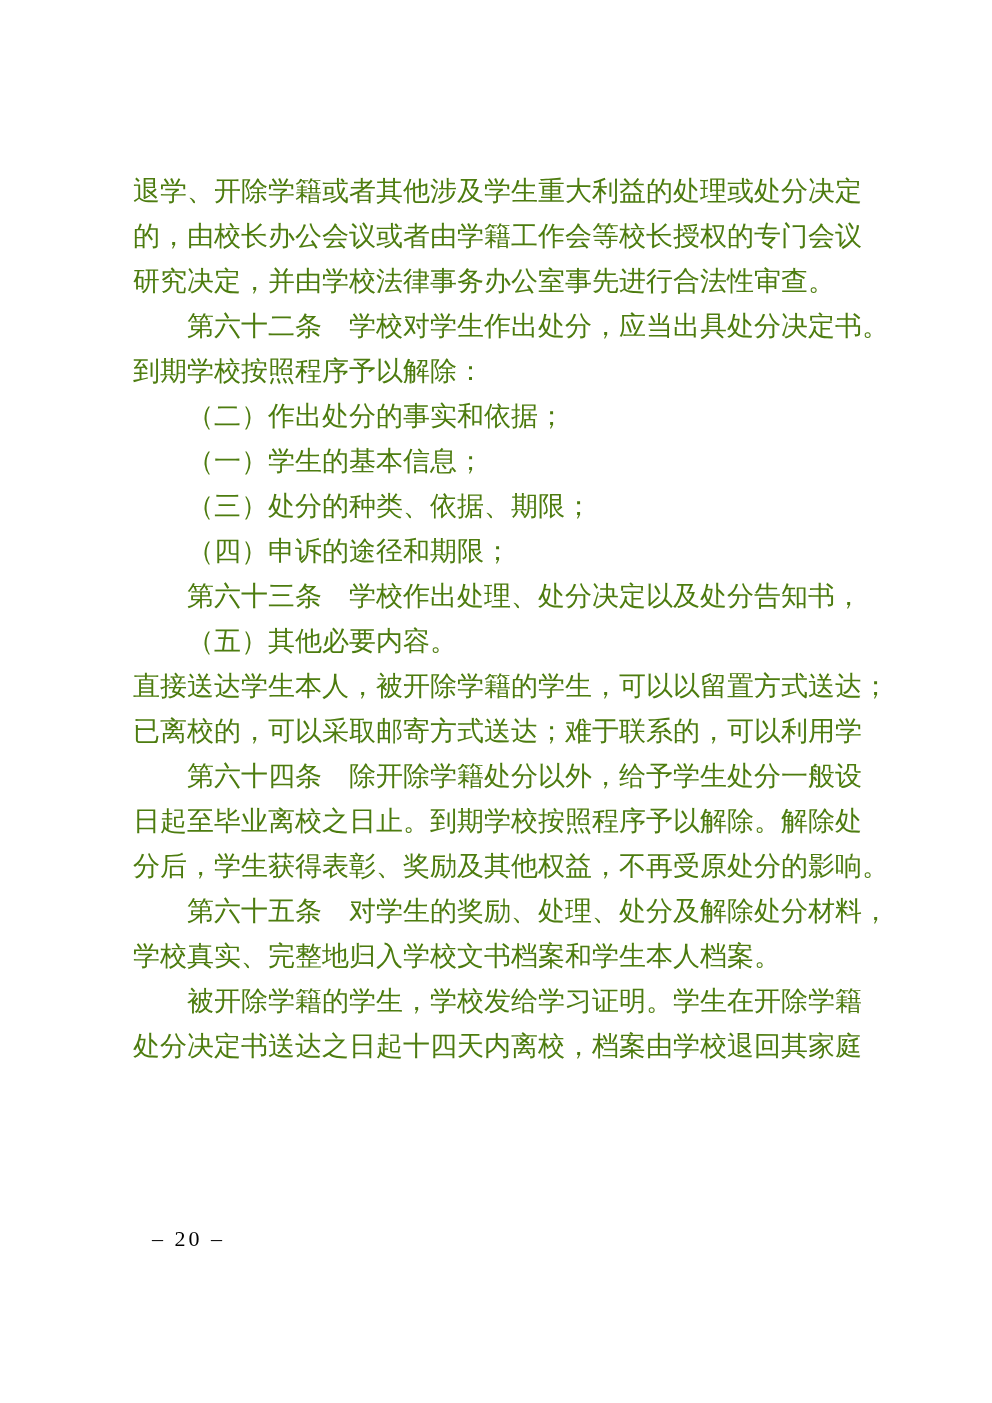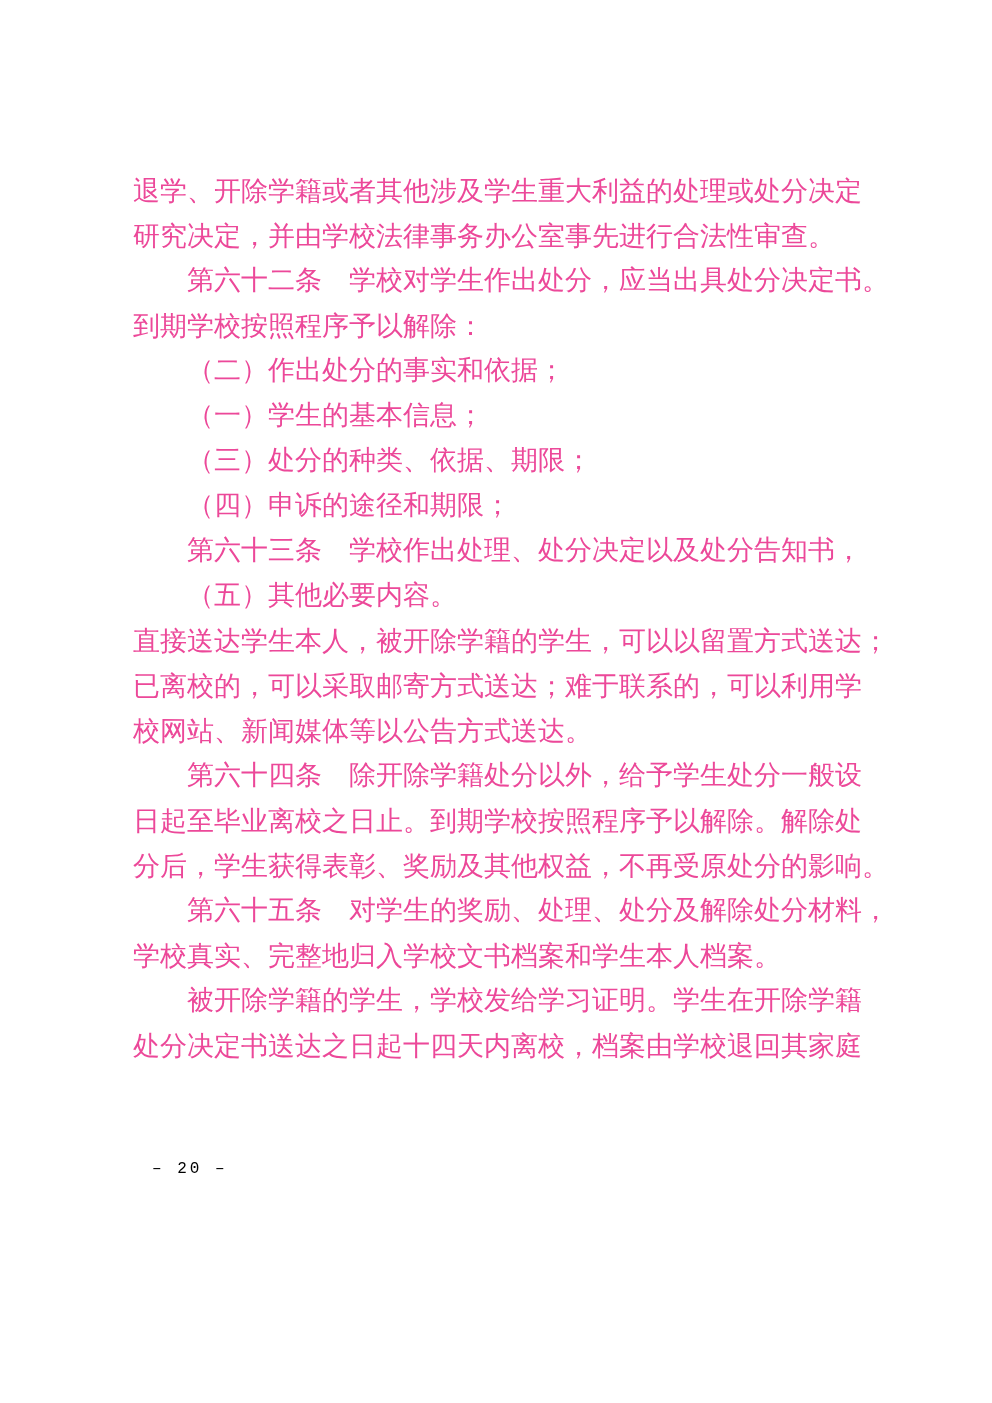--- a/index.html
+++ b/index.html
@@ -21,55 +21,54 @@
     left: 133px;
     top: 168px;
     width: 740px;
   }
   .line {
     font-size: 27px;
     line-height: 45px;
     height: 45px;
     letter-spacing: 0px;
     white-space: pre;
-    color: #ec4899;
+    color: #4d7c0f;
   }
   .indent {
     padding-left: 54px;
-    font-family: Liberation Serif, serif;
   }
   .footer {
     position: absolute;
     left: 152px;
-    top: 1152px;
-    font-size: 16px;
+    top: 1222px;
+    font-size: 22px;
     line-height: 34px;
     letter-spacing: 3px;
     color: #000000;
-    font-family: Liberation Mono, monospace;
+    font-family: Liberation Serif, serif;
   }
 </style>
 </head>
 <body>
 
 <div class="page">
   <div class="content">
     <div class="line">退学、开除学籍或者其他涉及学生重大利益的处理或处分决定</div>
+    <div class="line">的，由校长办公会议或者由学籍工作会等校长授权的专门会议</div>
     <div class="line">研究决定，并由学校法律事务办公室事先进行合法性审查。</div>
     <div class="line indent">第六十二条　学校对学生作出处分，应当出具处分决定书。</div>
     <div class="line">到期学校按照程序予以解除：</div>
     <div class="line indent">（二）作出处分的事实和依据；</div>
     <div class="line indent">（一）学生的基本信息；</div>
     <div class="line indent">（三）处分的种类、依据、期限；</div>
     <div class="line indent">（四）申诉的途径和期限；</div>
     <div class="line indent">第六十三条　学校作出处理、处分决定以及处分告知书，</div>
     <div class="line indent">（五）其他必要内容。</div>
     <div class="line">直接送达学生本人，被开除学籍的学生，可以以留置方式送达；</div>
     <div class="line">已离校的，可以采取邮寄方式送达；难于联系的，可以利用学</div>
-    <div class="line">校网站、新闻媒体等以公告方式送达。</div>
     <div class="line indent">第六十四条　除开除学籍处分以外，给予学生处分一般设</div>
     <div class="line">日起至毕业离校之日止。到期学校按照程序予以解除。解除处</div>
     <div class="line">分后，学生获得表彰、奖励及其他权益，不再受原处分的影响。</div>
     <div class="line indent">第六十五条　对学生的奖励、处理、处分及解除处分材料，</div>
     <div class="line">学校真实、完整地归入学校文书档案和学生本人档案。</div>
     <div class="line indent">被开除学籍的学生，学校发给学习证明。学生在开除学籍</div>
     <div class="line">处分决定书送达之日起十四天内离校，档案由学校退回其家庭</div>
   </div>
   <div class="footer">– 20 –</div>
 </div>

